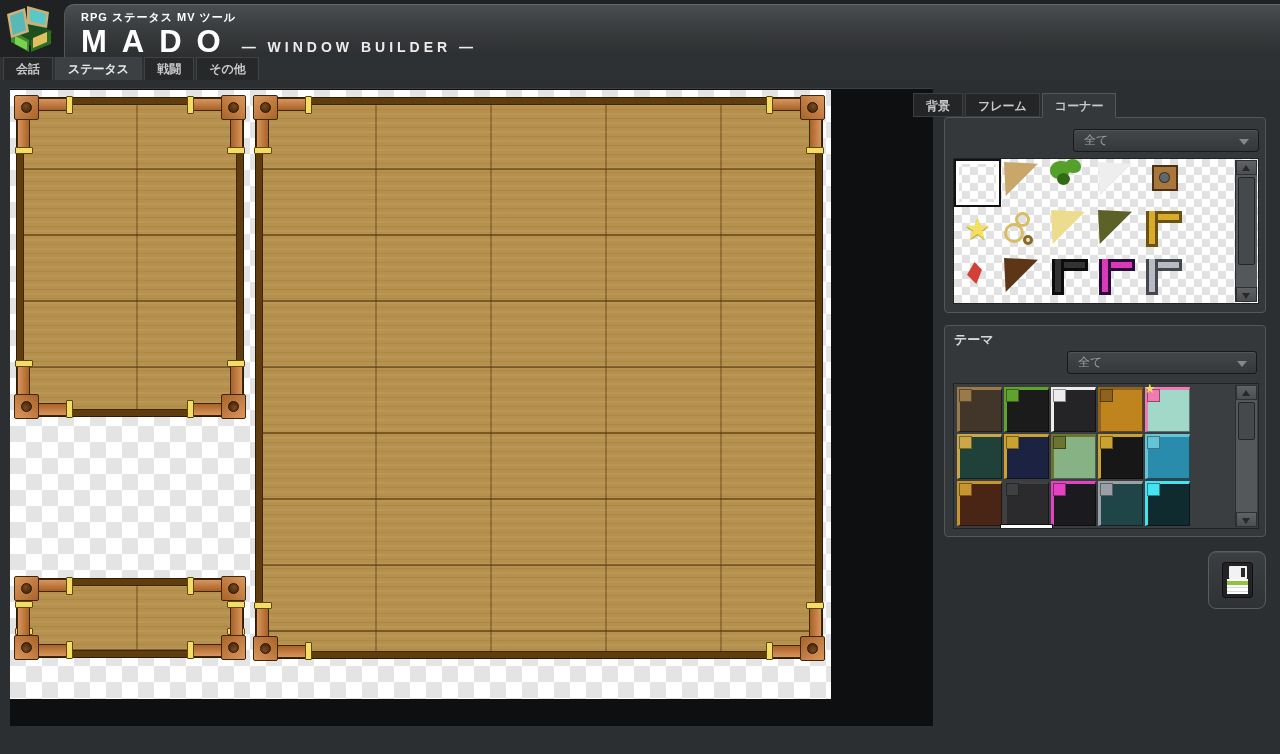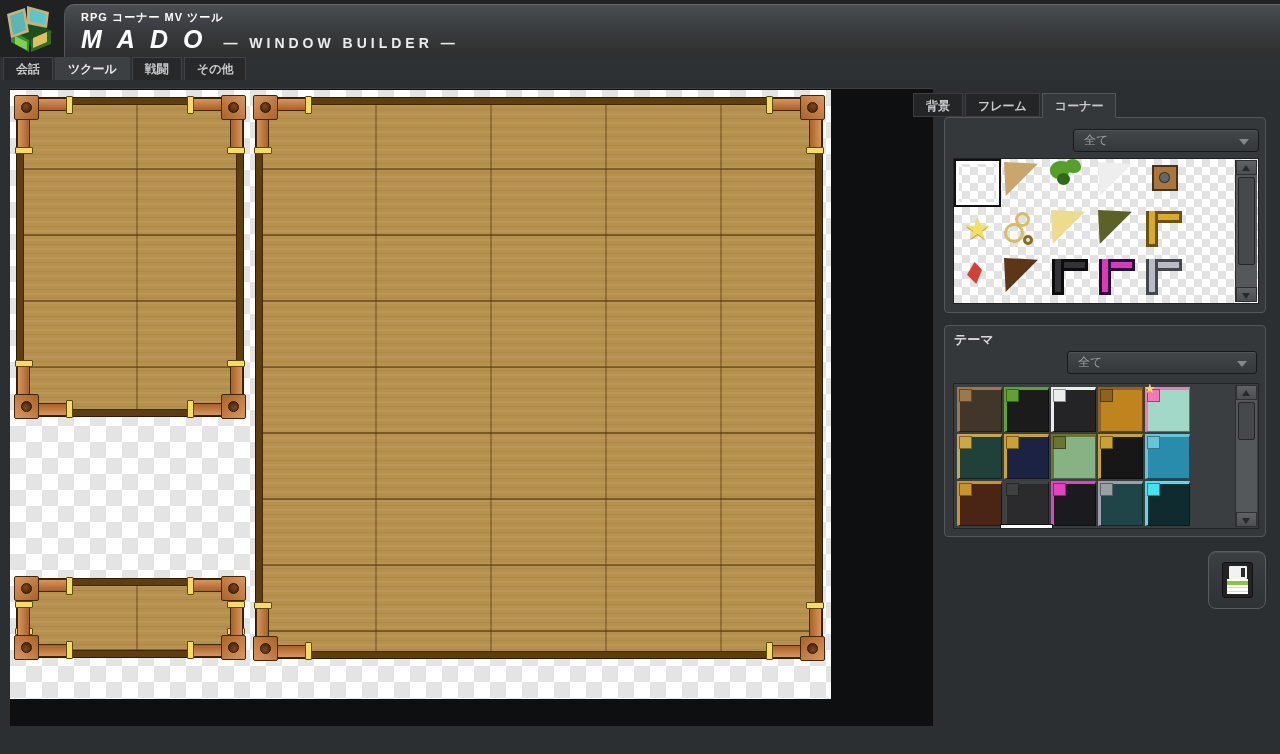--- a/index.html
+++ b/index.html
@@ -7,21 +7,21 @@
   body { background:#2c2f31; font-family:"Liberation Sans","DejaVu Sans",sans-serif; position:relative; }
 
   
   .header { position:absolute; left:0; top:0; width:1280px; height:57px; background:#1f2123; }
   .header-panel { position:absolute; left:64px; top:4px; right:0; bottom:0;
     background:linear-gradient(180deg,#4b4e50 0%,#3a3d3f 45%,#2c2e30 100%);
     border-top:1px solid #63666a; border-left:1px solid #54575a; border-radius:10px 0 0 0;
     padding:5px 0 0 16px; }
   .app-subtitle { font-size:11px; font-weight:bold; color:#ffffff; letter-spacing:1px; }
   .title-row { display:flex; align-items:baseline; margin-top:-1px; }
-  .app-title { font-size:25px; font-weight:bold; color:#ffffff; letter-spacing:15px;font-style:italic; }
+  .app-title { font-size:31px; font-weight:bold; color:#ffffff; letter-spacing:15px; }
   .app-tagline { font-size:14px; font-weight:bold; color:#ececec; letter-spacing:4px; margin-left:6px;margin-top:11px; }
   .logo { position:absolute; left:3px; top:2px; width:57px; height:53px; }
 
   
   .tabbar { position:absolute; left:0; top:57px; width:1280px; height:23px; background:#2e3134; }
   .tabbar .tab { display:inline-block; height:23px; line-height:23px; padding:0 12px; margin-right:2px;
     font-size:12px; font-weight:bold; color:#c7c9cb; background:#26282a; border:1px solid #404346;
     border-bottom:none; cursor:pointer; vertical-align:bottom; }
   .tabbar .tab.active { background:#3c4043; color:#e8e9ea; }
   .tabbar .tabwrap { margin-left:3px; }
@@ -137,41 +137,41 @@
   .fl-shutter { top:3px; left:6px; width:18px; height:13px; background:#f2f2f2; border-radius:1px; }
   .fl-slot { top:5px; left:18px; width:4px; height:9px; background:#2a2a2c; }
   .fl-label { left:4px; bottom:3px; width:21px; height:15px; background:#ffffff;
     background-image:linear-gradient(180deg,#ffffff 0 2px,#8cc63e 2px 6px,#ffffff 6px 8px,#d8d8d8 8px 9px,#ffffff 9px 12px,#d8d8d8 12px 13px,#ffffff 13px); }
 </style>
 </head>
 <body>
 
 <div class="header">
   <div class="header-panel">
-    <div class="app-subtitle">RPG コーナー MV ツール</div>
+    <div class="app-subtitle">RPG ステータス MV ツール</div>
     <div class="title-row">
       <span class="app-title">MADO</span>
       <span class="app-tagline">— WINDOW BUILDER —</span>
     </div>
   </div>
   <svg class="logo" viewBox="0 0 57 53">
     <polygon points="6,30 28,18 50,30 28,44" fill="#1e4f1e"></polygon>
     <polygon points="8,28 26,38 26,50 8,40" fill="#3f8a2c"></polygon>
     <polygon points="28,38 48,28 48,42 28,50" fill="#2d6e22"></polygon>
     <polygon points="4,12 22,6 26,30 8,36" fill="#cdb27a"></polygon>
     <polygon points="7,14 20,9 23,28 10,33" fill="#58b8b8"></polygon>
     <polygon points="24,4 46,10 44,26 24,22" fill="#c8b078"></polygon>
     <polygon points="27,7 43,12 42,23 27,19" fill="#5ac8c8"></polygon>
     <polygon points="12,34 24,40 24,48 12,42" fill="#7ad24e"></polygon>
     <polygon points="30,36 44,30 44,40 30,46" fill="#e0c060"></polygon>
   </svg>
 </div>
 
 <div class="tabbar">
-  <span class="tabwrap" id="main-tabs"><span class="tab">会話</span><span class="tab active">ツクール</span><span class="tab">戦闘</span><span class="tab">その他</span></span>
+  <span class="tabwrap" id="main-tabs"><span class="tab">会話</span><span class="tab active">ステータス</span><span class="tab">戦闘</span><span class="tab">その他</span></span>
 </div>
 
 <div class="editor">
   <div class="canvas">
     <div class="mado-window win-a">
         <div class="wc tl">
           <i class="beamH"></i>
           <i class="pegV"></i>
           <i class="beamV"></i>
           <i class="pegH"></i>

